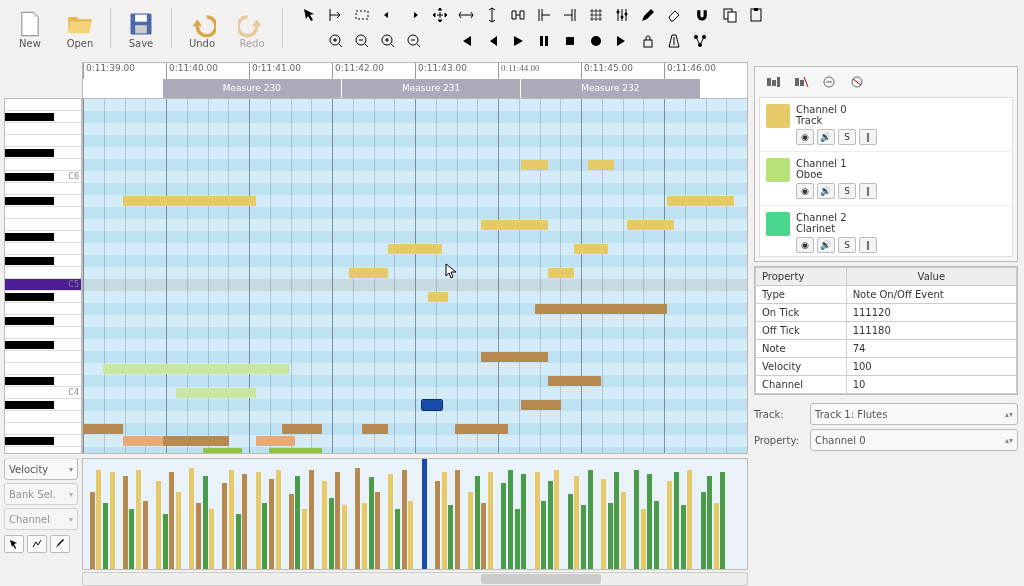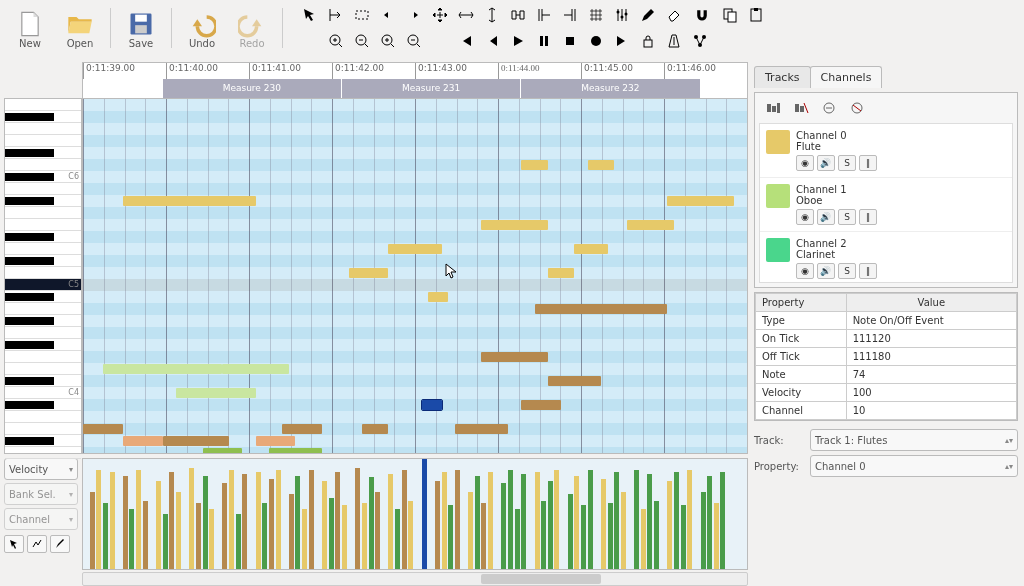--- a/index.html
+++ b/index.html
@@ -25,21 +25,21 @@
 .ruler-ticks { position: absolute; inset: 0; }
 .ruler-tick { position: absolute; top: 0; height: 16px; border-left: 1px solid #999; font-size: 9px; color: #666; padding-left: 2px; }
 .ruler-meas { position: absolute; top: 16px; bottom: 0; background: #aab; color: #fff; font-size: 9px; text-align: center; line-height: 18px; border-right: 1px solid #fff; }
 
 
 .piano-row { display: flex; flex: 1; min-height: 0; }
 .piano { width: 78px; background: #fff; border: 1px solid #bbb; position: relative; }
 .key { position: absolute; left: 0; right: 0; height: 12px; border-bottom: 1px solid #ddd; }
 .key.black { background: #000; right: 35%; z-index: 2; height: 8px; border: none; }
 .key.lbl { font-size: 8px; color: #888; text-align: right; padding-right: 2px; line-height: 12px; }
-.key.hl { background: #0f172a; }
+.key.hl { background: #4c1d95; }
 
 .grid { flex: 1; position: relative; background: #fff; border: 1px solid #bbb; overflow: hidden; }
 .grid-rows { position: absolute; inset: 0; }
 .grow { position: absolute; left: 0; right: 0; height: 12px; }
 .grow.a { background: #d4ecf8; }
 .grow.b { background: #bfe2f2; }
 .grow.hl { background: #c7dae2; }
 .gcol { position: absolute; top: 0; bottom: 0; border-left: 1px solid rgba(120,120,140,0.35); }
 .gcol.maj { border-left: 1px solid rgba(80,80,100,0.6); }
 
@@ -611,24 +611,20 @@
           <div class="vbar" style="left: 95%; height: 60%; background: rgb(230, 201, 105);"></div>
           <div class="vbar" style="left: 96%; height: 88%; background: rgb(74, 156, 74);"></div>
         </div>
     </div>
     <div class="hscroll">
         <div class="thumb"></div>
       </div>
   </div>
 
   <div class="side">
-    <div class="tabs">
-      <div class="tab">Tracks</div>
-      <div class="tab active">Channels</div>
-    </div>
     <div class="panel">
       <div class="chan-tools">
         <span class="ct">
             <svg width="16" height="14" viewBox="0 0 16 14">
               <path d="M2 3h4v8H2zM7 5h4v6H7zM12 2h3v10h-3z" fill="#666"></path>
             </svg>
           </span>
         <span class="ct">
             <svg width="16" height="14" viewBox="0 0 16 14">
               <path d="M2 3h4v8H2zM7 5h4v6H7z" fill="#666"></path>
@@ -646,21 +642,21 @@
               <circle cx="8" cy="7" r="5" fill="none" stroke="#666"></circle>
               <path d="M4 4l8 6" stroke="#a00"></path>
             </svg>
           </span>
       </div>
       <div class="chan-list" id="chan-list">
           <div class="chan">
             <div class="swatch" style="background:#e6c969"></div>
   <div class="chan-info">
     <span>Channel 0</span>
-    <span>Flute</span>
+    <span>Track</span>
     <div class="chan-btns">
       <span class="cb">◉</span>
       <span class="cb">🔊</span>
       <span class="cb">S</span>
       <span class="cb">∥</span>
     </div>
   </div>
           </div>
           <div class="chan">
             <div class="swatch" style="background:#b6e07a"></div>

